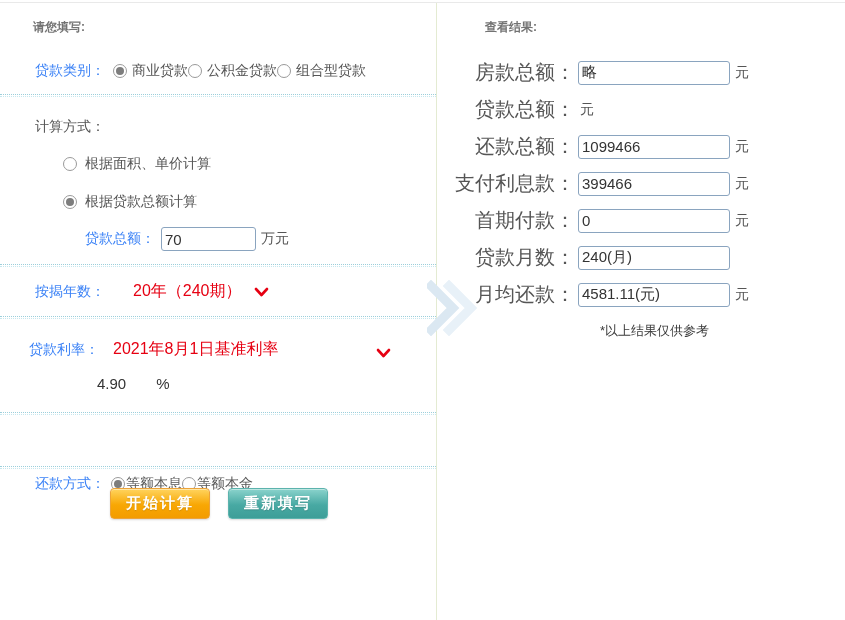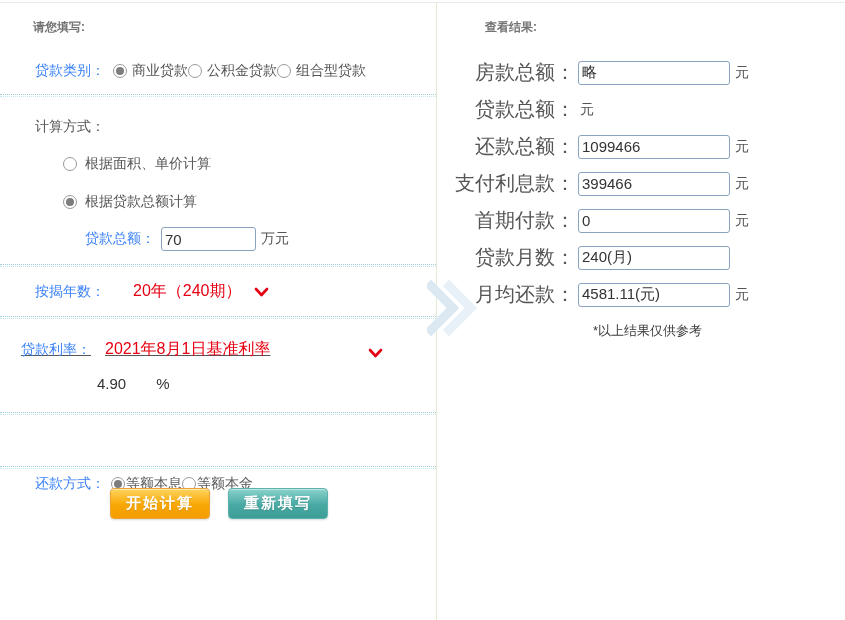--- a/index.html
+++ b/index.html
@@ -50,21 +50,21 @@
     font-size:15px; color:#333; padding:0 3px;
     font-family:"Liberation Sans","DejaVu Sans",sans-serif; }
   .amount-input { width:95px; margin-left:6px; }
   .unit { font-size:14px; color:#555; margin-left:5px; }
 
   .red-value { font-size:16px; color:#e60012; }
   .row-years { top:281px; left:35px; }
   .row-years .red-value { margin-left:28px; }
   .chev { display:inline-block; margin-left:12px; }
 
-  .row-rate { top:339px; left:21px; width:366px;text-decoration:underline; }
+  .row-rate { top:339px; left:29px; width:366px; }
   .row-rate .red-value { margin-left:14px; }
   .row-rate .chev { position:absolute; left:335px; top:6px; }
 
   .row-percent { top:375px; left:97px; font-size:15px; color:#333; }
   .percent-sign { margin-left:30px; }
 
   .row-repay { top:434px; left:35px;margin-top:41px; }
   .row-repay .field-label { margin-right:6px; }
 
   .btn-row { position:absolute; top:488px; left:110px; display:flex; }
@@ -79,21 +79,21 @@
     border-color:#5cb3ad; margin-left:18px; }
 
   
   .right-panel { position:absolute; top:0; left:437px; width:408px; height:620px; }
   .r-title { top:19px; left:48px; }
   .r-rows { position:absolute; top:54px; left:0; width:408px; }
   .rrow { display:flex; align-items:center; height:37px; }
   .rlabel { width:138px; text-align:right; font-size:20px; color:#555; flex:0 0 auto; }
   .rinput { width:152px; margin-left:3px; flex:0 0 auto; }
   .runit { font-size:14px; color:#555; margin-left:5px; }
-  .r-note { position:absolute; top:322px; left:156px; font-size:13px; color:#3a3a3a; }
+  .r-note { position:absolute; top:322px; left:163px; font-size:13px; color:#3a3a3a; }
 
   .chevrons { position:absolute; top:280px; left:-10px; }
 </style>
 </head>
 <body>
 
 <div class="page">
   <div class="top-line"></div>
   <div class="v-divider"></div>
 

